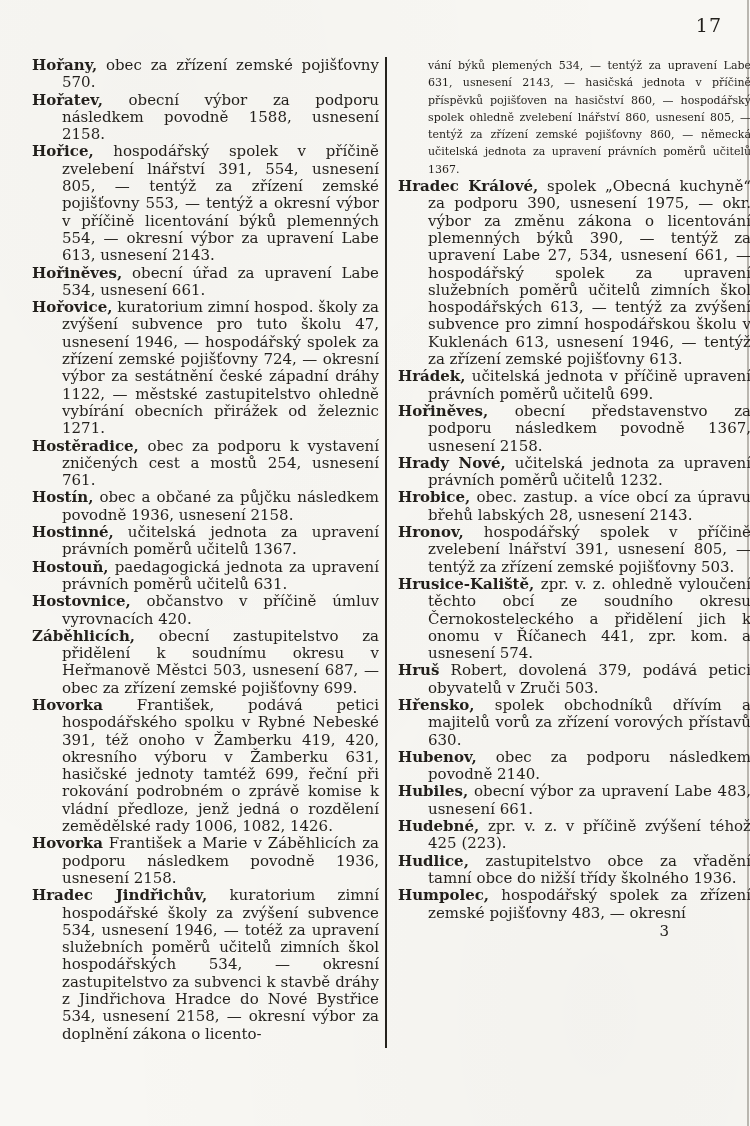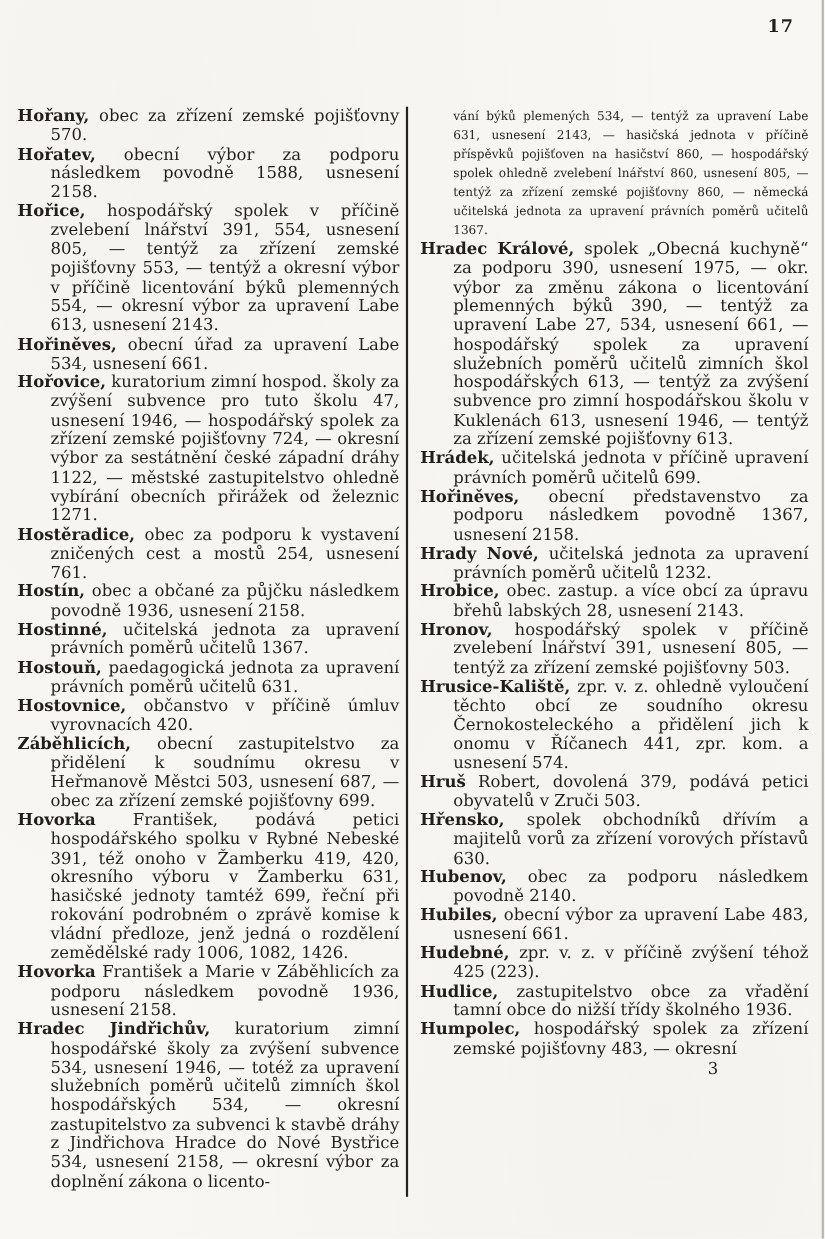--- a/index.html
+++ b/index.html
@@ -11,25 +11,25 @@
       radial-gradient(ellipse at 80% 90%, rgba(0,0,0,0.02), transparent 60%);
     font-family:"DejaVu Serif","Liberation Serif",serif;
     color:#221f1b;
   }
   .scan-edge{
     position:absolute;top:0;right:1px;width:2px;height:100%;
     background:#b9b6af;
   }
   .page-number{
     position:absolute;top:14px;right:28px;
-    font-size:16px;font-weight:700;letter-spacing:1px;
+    font-size:19px;font-weight:400;letter-spacing:1px;
   }
   .columns{
-    position:absolute;top:57px;left:16px;width:719px;
-    display:flex;align-items:flex-start;margin-top:40px;
+    position:absolute;top:57px;left:32px;width:719px;
+    display:flex;align-items:flex-start;
   }
   .col-left{width:347px;}
   .col-right{flex:1;}
   .divider{
     width:2px;height:991px;background:#26231e;
     margin-left:6px;margin-right:11px;flex:0 0 auto;
   }
   .entry{
     margin:0;
     font-size:15px;line-height:17.3px;

